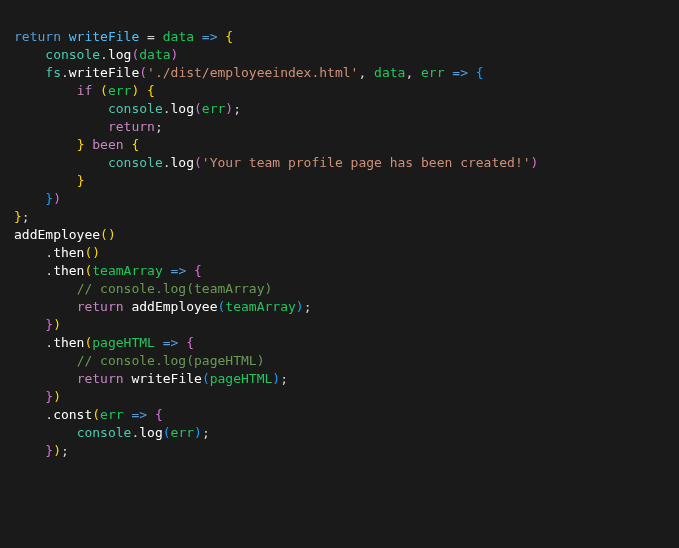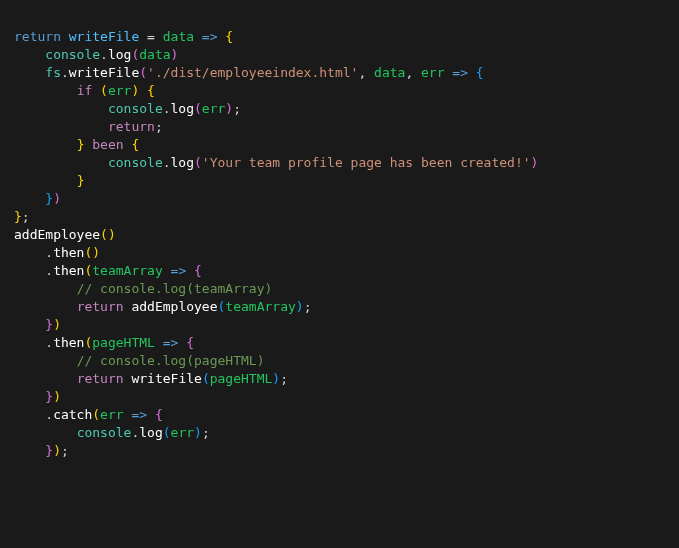--- a/index.html
+++ b/index.html
@@ -78,19 +78,19 @@
 <div class="line"><span>    </span><span class="brace-pink">}</span><span class="brace-yellow">)</span></div>
 
 <div class="line"><span>    </span><span class="punct">.</span><span class="func">then</span><span class="brace-yellow">(</span><span class="param">pageHTML</span><span class="storage"> =&gt; </span><span class="brace-pink">{</span></div>
 
 <div class="line"><span>        </span><span class="comment">// console.log(pageHTML)</span></div>
 
 <div class="line"><span>        </span><span class="ctrl">return</span><span> </span><span class="func">writeFile</span><span class="brace-blue">(</span><span class="param">pageHTML</span><span class="brace-blue">)</span><span class="punct">;</span></div>
 
 <div class="line"><span>    </span><span class="brace-pink">}</span><span class="brace-yellow">)</span></div>
 
-<div class="line"><span>    </span><span class="punct">.</span><span class="func">catch</span><span class="brace-yellow">(</span><span class="param">err</span><span class="storage"> =&gt; </span><span class="brace-pink">{</span></div>
+<div class="line"><span>    </span><span class="punct">.</span><span class="func">const</span><span class="brace-yellow">(</span><span class="param">err</span><span class="storage"> =&gt; </span><span class="brace-pink">{</span></div>
 
 <div class="line"><span>        </span><span class="obj">console</span><span class="punct">.</span><span class="func">log</span><span class="brace-blue">(</span><span class="param">err</span><span class="brace-blue">)</span><span class="punct">;</span></div>
 
 <div class="line"><span>    </span><span class="brace-pink">}</span><span class="brace-yellow">)</span><span class="punct">;</span></div>
 
 </div>
 
 </body></html>

